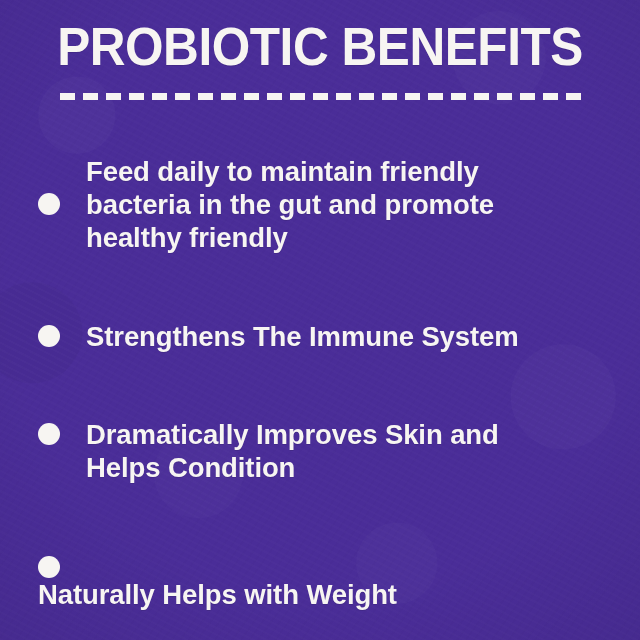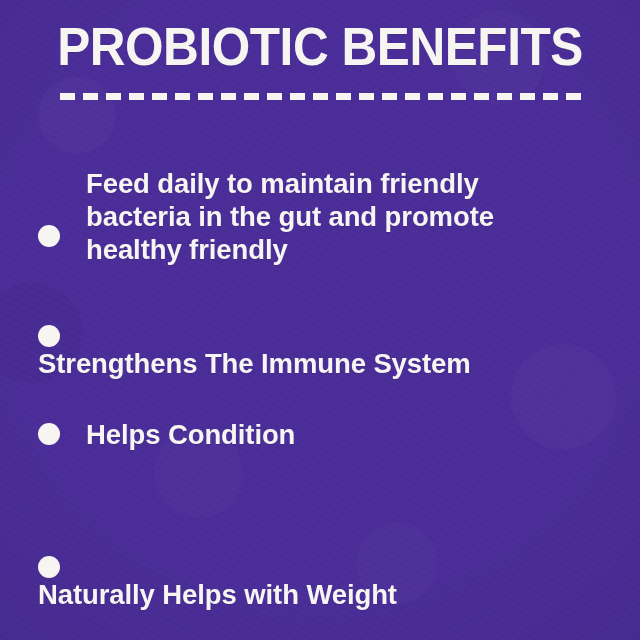--- a/index.html
+++ b/index.html
@@ -139,24 +139,24 @@
     line-height: 33px;
     letter-spacing: -0.1px;
     text-shadow: 0 1px 0 rgba(0,0,0,0.10);
   }
   .benefit-text .line {
     display: block;
     white-space: nowrap;
   }
 
   
-  #benefit-item-1 { top: 12px; align-items: center; }
+  #benefit-item-1 { top: 0; }
   #benefit-item-1 .bullet-dot { margin-top: 38px; }
 
-  #benefit-item-2 { top: 165px; flex-direction: column; }
+  #benefit-item-2 { top: 165px; }
   #benefit-item-2 .bullet-dot { margin-top: 5px; }
 
   #benefit-item-3 { top: 263px; }
   #benefit-item-3 .bullet-dot { margin-top: 5px; }
 
   #benefit-item-4 { top: 396px; flex-direction: column; }
   #benefit-item-4 .bullet-dot { margin-top: 5px; }
 </style>
 </head>
 <body>
@@ -212,20 +212,21 @@
       <div class="benefit-item" id="benefit-item-2">
         <span class="bullet-dot"></span>
         <div class="benefit-text">
           <span class="line">Strengthens The Immune System</span>
         </div>
       </div>
 
       <div class="benefit-item" id="benefit-item-3">
         <span class="bullet-dot"></span>
         <div class="benefit-text">
+          <span class="line">Dramatically Improves Skin and</span>
           <span class="line">Helps Condition</span>
         </div>
       </div>
 
       <div class="benefit-item" id="benefit-item-4">
         <span class="bullet-dot"></span>
         <div class="benefit-text">
           <span class="line">Naturally Helps with Weight</span>
         </div>
       </div>

